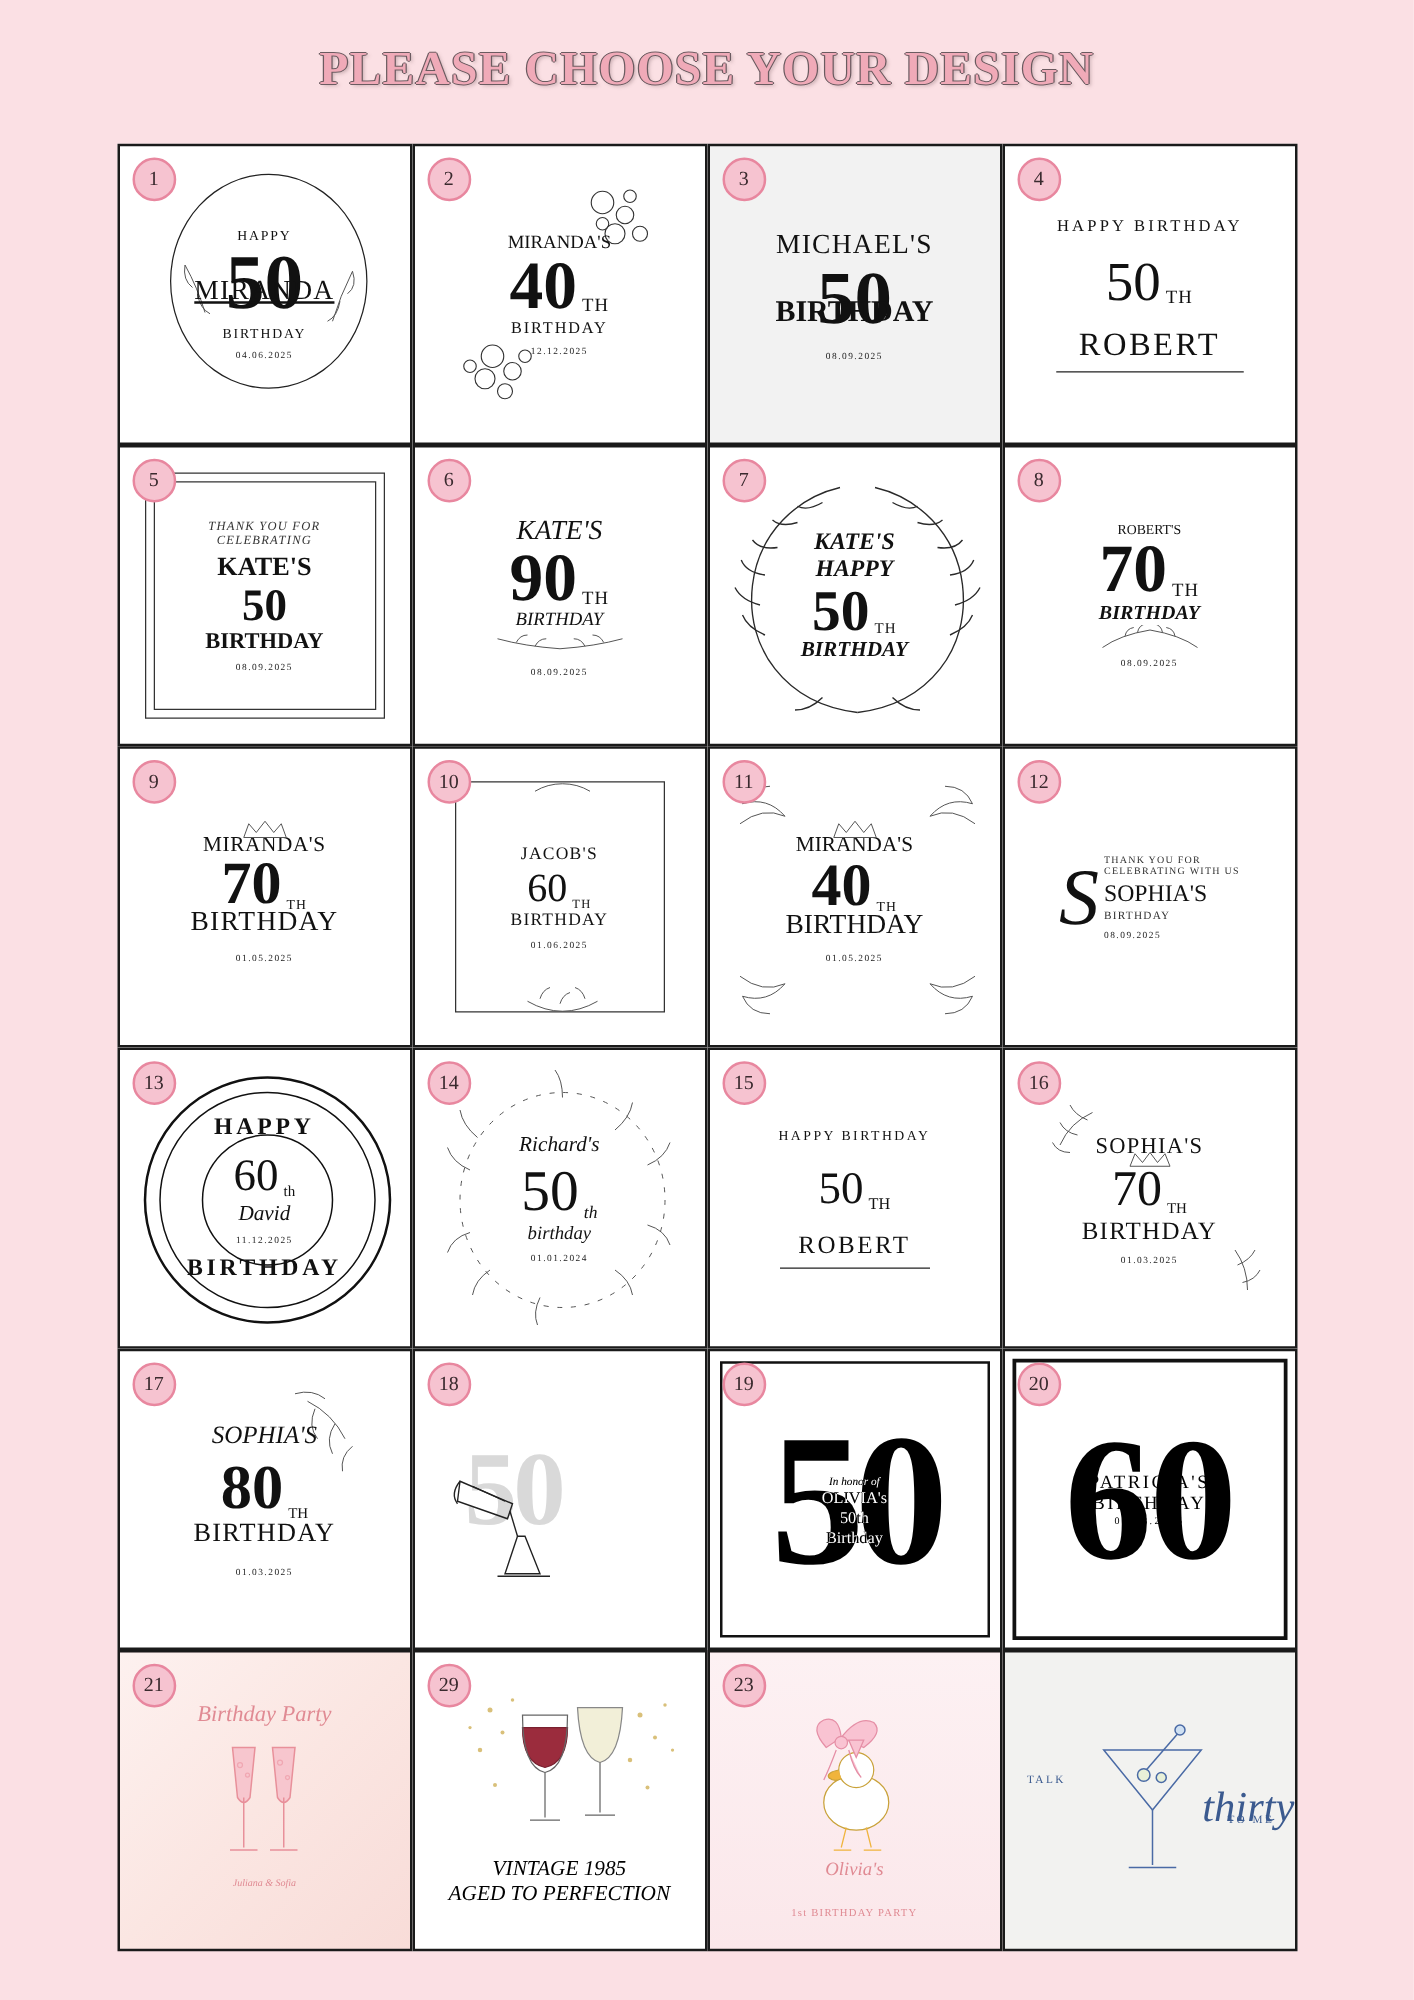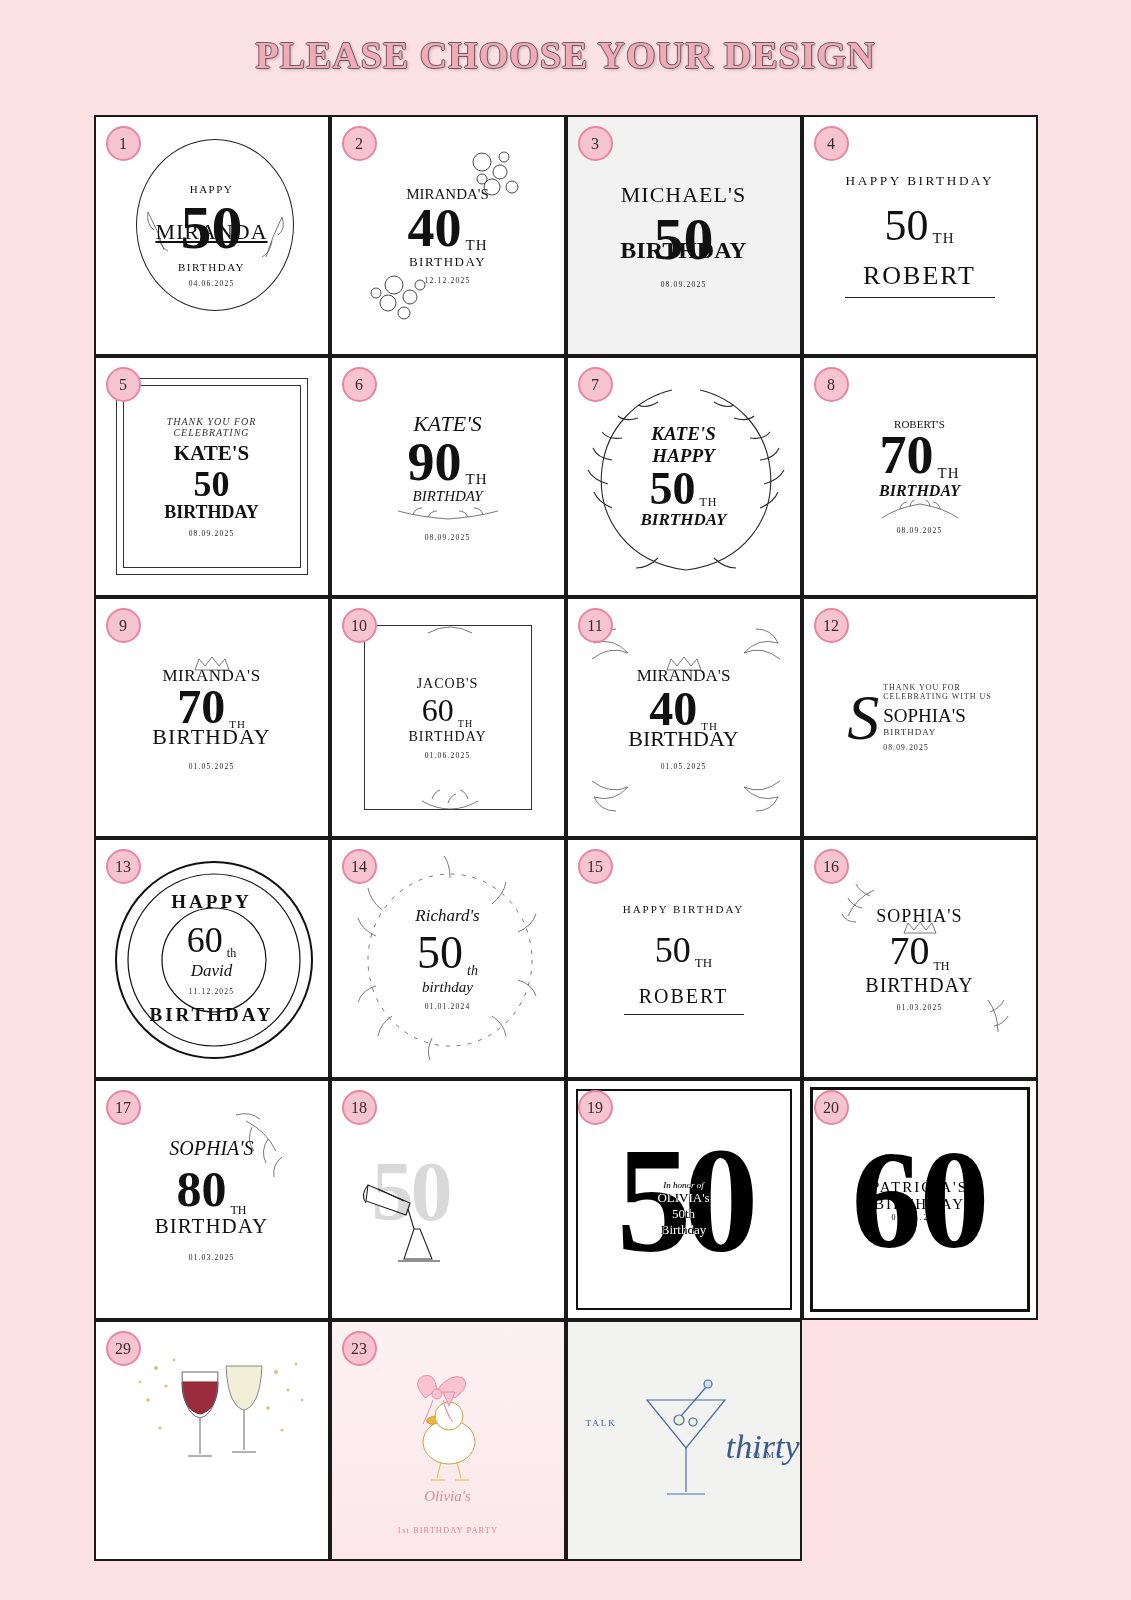--- a/index.html
+++ b/index.html
@@ -450,20 +450,41 @@
   <div class="cell" data-name="design-card-20">
     <div class="badge" data-name="design-number-badge">20</div>
     <div class="innerframe2" data-name="deco-frame"></div>
     <div class="serif" style="position:absolute;left:50%;top:50%;transform:translate(-50%,-50%);font-size:140px;font-weight:700;letter-spacing:-2px;line-height:.8" data-name="line-age">60</div>
     <div style="position:absolute;left:50%;top:50%;transform:translate(-50%,-50%);text-align:center">
       <div class="serif" style="font-size:15px;letter-spacing:2px" data-name="line-name">PATRICIA'S BIRTHDAY</div>
       <div class="serif" style="font-size:8px;letter-spacing:2px" data-name="line-date">05.08.2025</div>
     </div>
   </div>
 
+  <div class="cell tint1" data-name="design-card-21">
+    <div class="badge" data-name="design-number-badge">21</div>
+    <div class="art">
+      <div class="serif pinkink" style="font-size:18px;font-style:italic;margin-top:-10px" data-name="line-title">Birthday Party</div>
+      <svg width="120" height="120" data-name="champagne-glasses-icon">
+        <g stroke="#e8909a" fill="#f7c6ce" stroke-width="1.2">
+          <path d="M34 16 L52 16 L48 56 q-5 8 -10 0 Z"></path>
+          <path d="M43 56 L43 96 M32 98 L54 98"></path>
+          <path d="M66 16 L84 16 L80 56 q-5 8 -10 0 Z"></path>
+          <path d="M75 56 L75 96 M64 98 L86 98"></path>
+        </g>
+        <g fill="none" stroke="#f0a7b2" stroke-width="1">
+          <circle cx="40" cy="30" r="2"></circle>
+            <circle cx="46" cy="38" r="1.6"></circle>
+            <circle cx="72" cy="28" r="2"></circle>
+            <circle cx="78" cy="40" r="1.6"></circle>
+        </g>
+      </svg>
+      <div class="serif pinkink" style="font-size:8px;font-style:italic" data-name="line-names">Juliana &amp; Sofia</div>
+    </div>
+  </div>
 
   <div class="cell tint2" data-name="design-card-22">
     <div class="badge" data-name="design-number-badge">29</div>
     <svg width="236" height="150" style="position:absolute;left:0;top:16px" data-name="wine-glasses-icon">
       <g stroke="#7a2030" fill="#9b2c3d" stroke-width="1">
         <path d="M86 44 q0 28 18 32 q18 -4 18 -32 Z"></path>
       </g>
       <g stroke="#666" fill="none" stroke-width="1">
         <path d="M86 34 q0 42 18 46 q18 -4 18 -46 Z"></path>
         <path d="M104 80 L104 116 M92 118 L116 118"></path>
@@ -482,20 +503,24 @@
           <circle cx="180" cy="34" r="2"></circle>
           <circle cx="192" cy="52" r="1.6"></circle>
         <circle cx="172" cy="70" r="1.8"></circle>
           <circle cx="200" cy="26" r="1.4"></circle>
           <circle cx="64" cy="90" r="1.6"></circle>
         <circle cx="186" cy="92" r="1.6"></circle>
           <circle cx="44" cy="44" r="1.3"></circle>
           <circle cx="206" cy="62" r="1.3"></circle>
       </g>
     </svg>
+    <div style="position:absolute;left:0;right:0;bottom:34px;text-align:center">
+      <div class="serif" style="font-size:17px;font-style:italic" data-name="line-vintage">VINTAGE 1985</div>
+      <div class="serif" style="font-size:17px;font-style:italic" data-name="line-aged">AGED TO PERFECTION</div>
+    </div>
   </div>
 
   <div class="cell tint3" data-name="design-card-23">
     <div class="badge" data-name="design-number-badge">23</div>
     <svg width="130" height="140" style="position:absolute;left:53px;top:34px" data-name="duck-with-bow-icon">
       <g stroke="#c9a23a" fill="#ffffff" stroke-width="1">
         <ellipse cx="64" cy="86" rx="26" ry="22"></ellipse>
         <circle cx="64" cy="60" r="14"></circle>
         <path d="M50 60 q-10 2 -8 6 q4 4 10 1" fill="#f0b43c"></path>
         <path d="M56 106 L52 122 M72 106 L76 122 M46 124 L60 124 M70 124 L84 124" fill="none" stroke="#f0b43c"></path>

